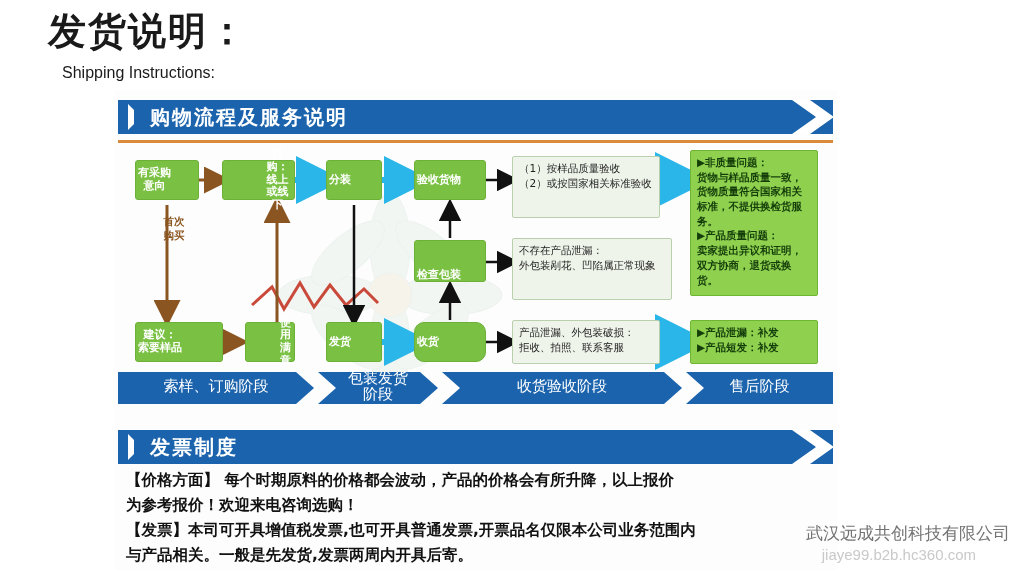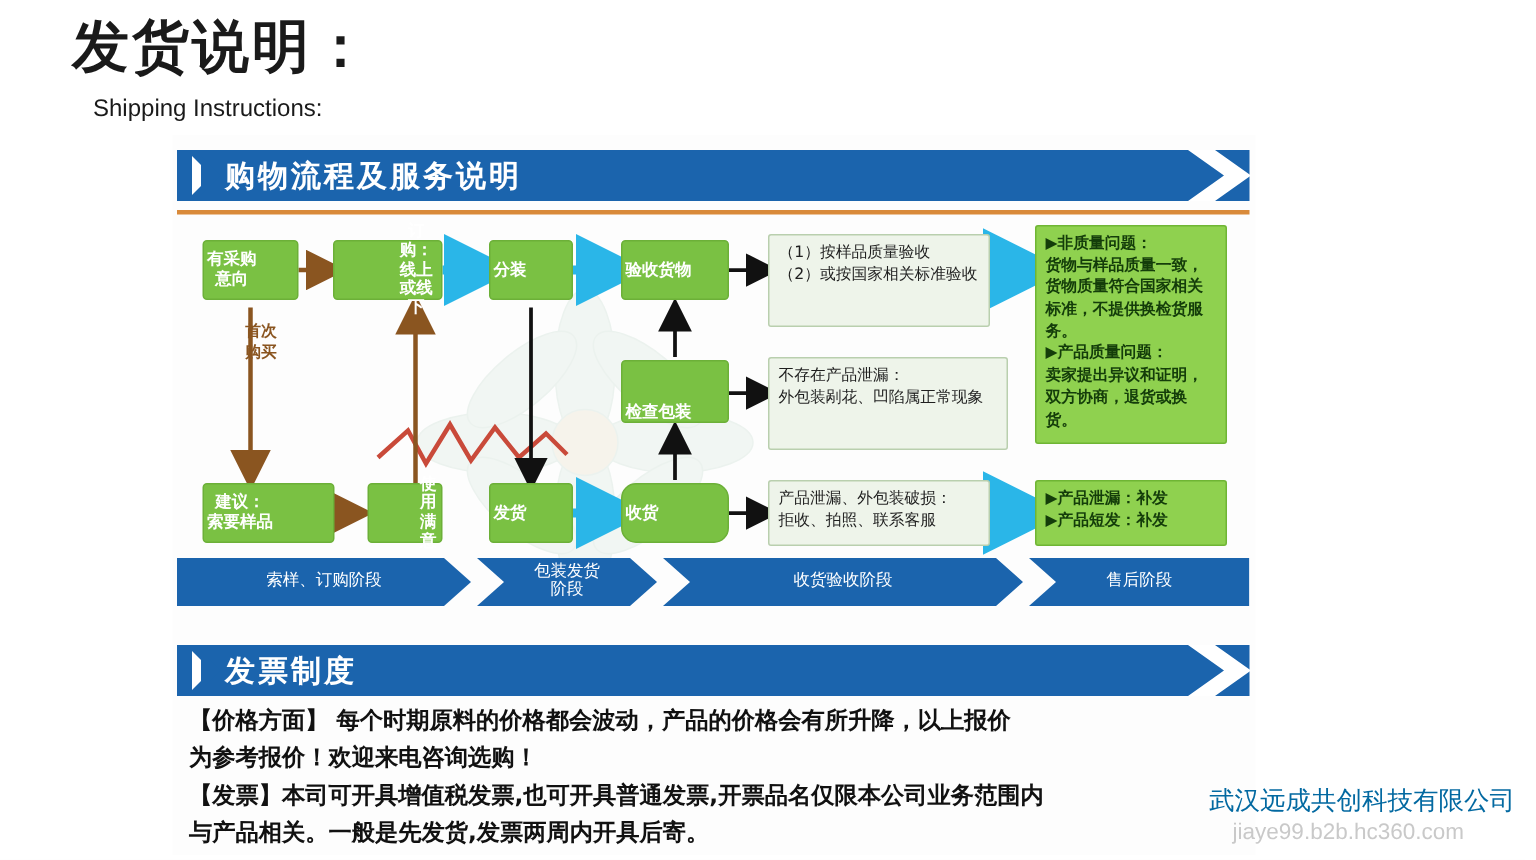--- a/index.html
+++ b/index.html
@@ -99,36 +99,36 @@
     line-height:1.3;text-align:center;
     font-family:"DejaVu Sans","Liberation Sans",sans-serif;
   }
 
   
   .ribbon{
     position:absolute;left:118px;top:372px;width:715px;height:32px;
   }
   .ribbon-seg{
     position:absolute;top:0;height:32px;background:#1b64ad;
-    color:#fff;font-size:11px;display:flex;align-items:center;
+    color:#fff;font-size:15px;display:flex;align-items:center;
     justify-content:center;text-align:center;line-height:1.2;
-    font-family:Liberation Serif, serif;
+    font-family:Liberation Mono, monospace;
   }
 
   
   .invoice-text{
     position:absolute;left:126px;top:468px;width:712px;
     font-size:15.5px;color:#111;line-height:1.62;font-weight:bold;
     font-family:"DejaVu Sans","Liberation Sans",sans-serif;
   }
 
   
   .wm-company{
     position:absolute;right:14px;top:522px;
-    font-size:17px;color:#0369a1;
+    font-size:17px;color:#737373;
     font-family:"DejaVu Sans","Liberation Sans",sans-serif;
   }
   .wm-site{
     position:absolute;right:48px;top:546px;
     font-size:15px;color:#c9c9c9;
   }
 
   .edge-left{
     position:absolute;left:0;top:0;width:4px;height:573px;background:#ffffff;
   }

